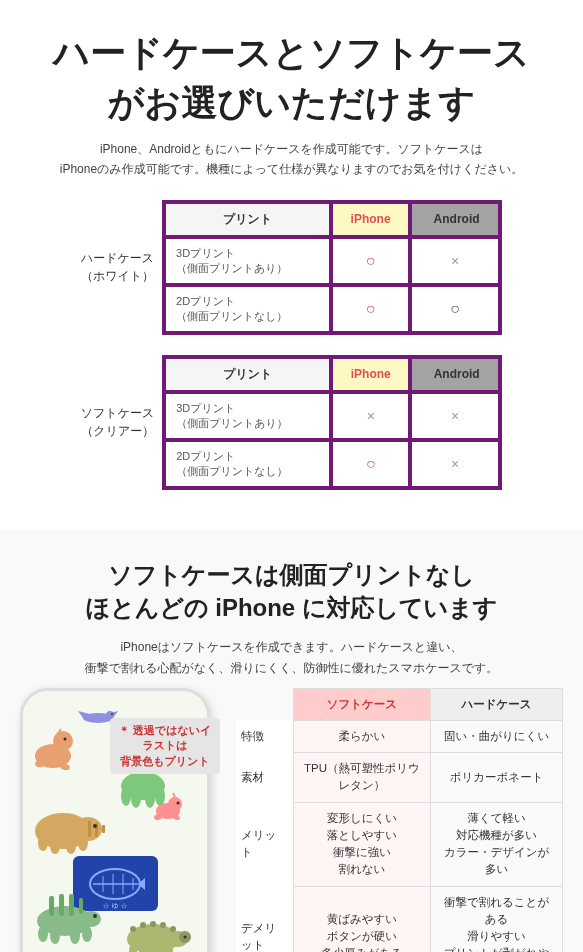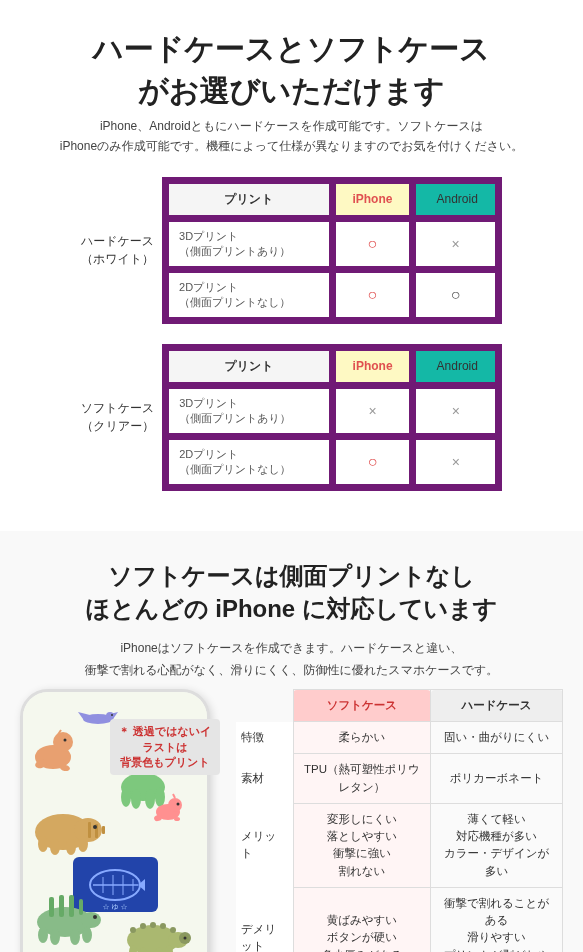--- a/index.html
+++ b/index.html
@@ -12,57 +12,57 @@
       font-size: 13px;
       color: #333;
     }
 
     
     .section1 {
       padding: 28px 30px 20px;
       text-align: center;
     }
     .section1 h1 {
-      font-size: 30px;
+      font-size: 36px;
       font-weight: bold;
       line-height: 1.4;
       color: #222;
-      margin-bottom: 4px;
+      margin-bottom: 10px;
     }
     .section1 .subtitle {
       font-size: 12px;
       color: #444;
       line-height: 1.7;
       margin-bottom: 20px;
     }
     .case-table {
       border-collapse: collapse;
       width: 340px;
       font-size: 12px;
     }
     .case-table th, .case-table td {
-      border: 7px solid #701a75;
+      border: 4px solid #701a75;
       padding: 7px 10px;
       text-align: center;
       vertical-align: middle;
     }
     .case-table .col-print {
       background: #f5f5f5;
       color: #333;
       font-weight: bold;
     }
     .case-table .col-iphone {
       background: #fef9c3;
       color: #e05050;
       font-weight: bold;
     }
     .case-table .col-android {
-      background: #14b8a6;
-      color: #333;
-      font-weight: normal;
+      background: #a3a3a3;
+      color: #333;
+      font-weight: bold;
       padding-left: 13px;
     }
     .case-table .label-cell {
       background: #fff;
       text-align: left;
       font-size: 11px;
       color: #555;
     }
     .case-table .circle {
       color: #e05050;

